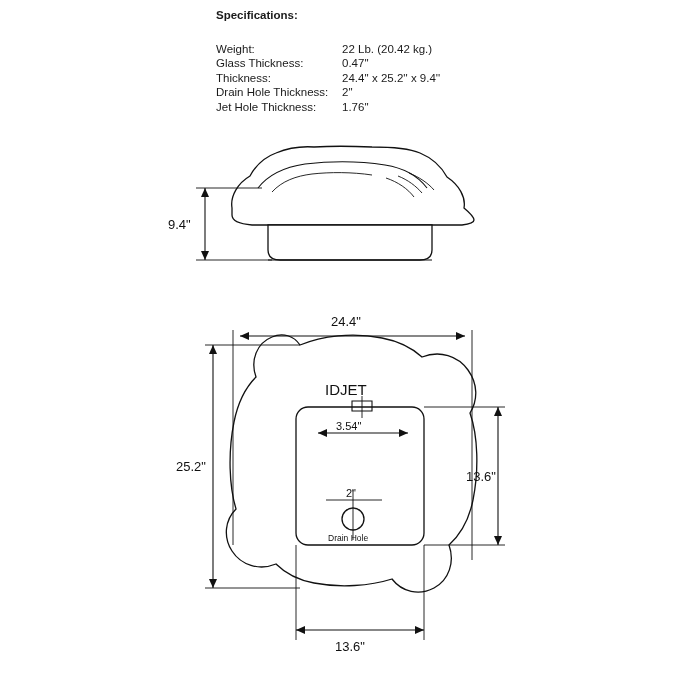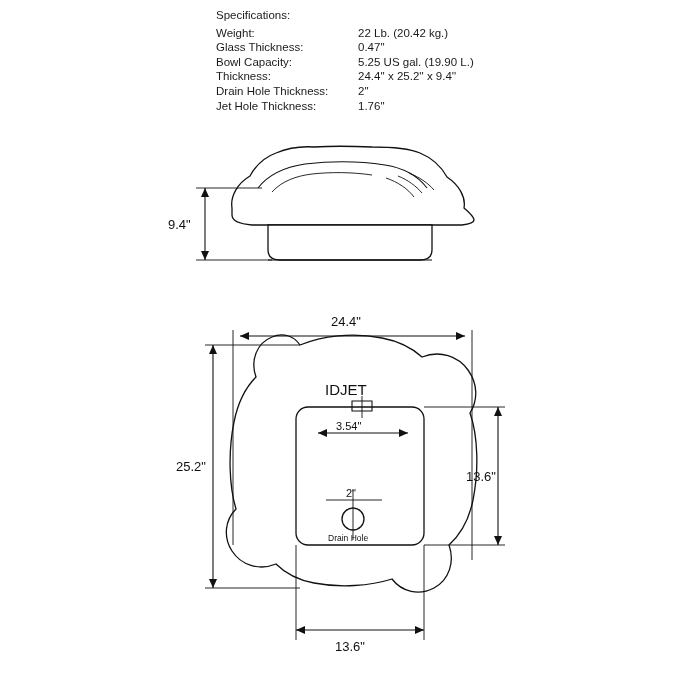--- a/index.html
+++ b/index.html
@@ -24,27 +24,26 @@
   
   .spec-block {
     position: absolute;
     left: 216px;
     top: 8px;
     width: 330px;
     font-size: 11.5px;
     line-height: 14.6px;
   }
   .spec-title {
-    font-weight: normal;
+    font-weight: bold;
     font-size: 11.5px;
-    margin-bottom: 3px;
+    margin-bottom: 19px;
   }
   .spec-row {
     display: flex;
-    gap: 16px;
   }
   .spec-label {
     width: 126px;
     flex: 0 0 126px;
     white-space: nowrap;
   }
   .spec-value {
     white-space: nowrap;
   }
 
@@ -100,24 +99,20 @@
   <div class="spec-block">
     <div class="spec-title">Specifications:</div>
 
     <div class="spec-row">
       <div class="spec-label">Weight:</div>
       <div class="spec-value">22 Lb. (20.42 kg.)</div>
     </div>
     <div class="spec-row">
       <div class="spec-label">Glass Thickness:</div>
       <div class="spec-value">0.47''</div>
-    </div>
-    <div class="spec-row">
-      <div class="spec-label">Bowl Capacity:</div>
-      <div class="spec-value">5.25 US gal. (19.90 L.)</div>
     </div>
     <div class="spec-row">
       <div class="spec-label">Thickness:</div>
       <div class="spec-value">24.4'' x 25.2'' x 9.4''</div>
     </div>
     <div class="spec-row">
       <div class="spec-label">Drain Hole Thickness:</div>
       <div class="spec-value">2''</div>
     </div>
     <div class="spec-row">

